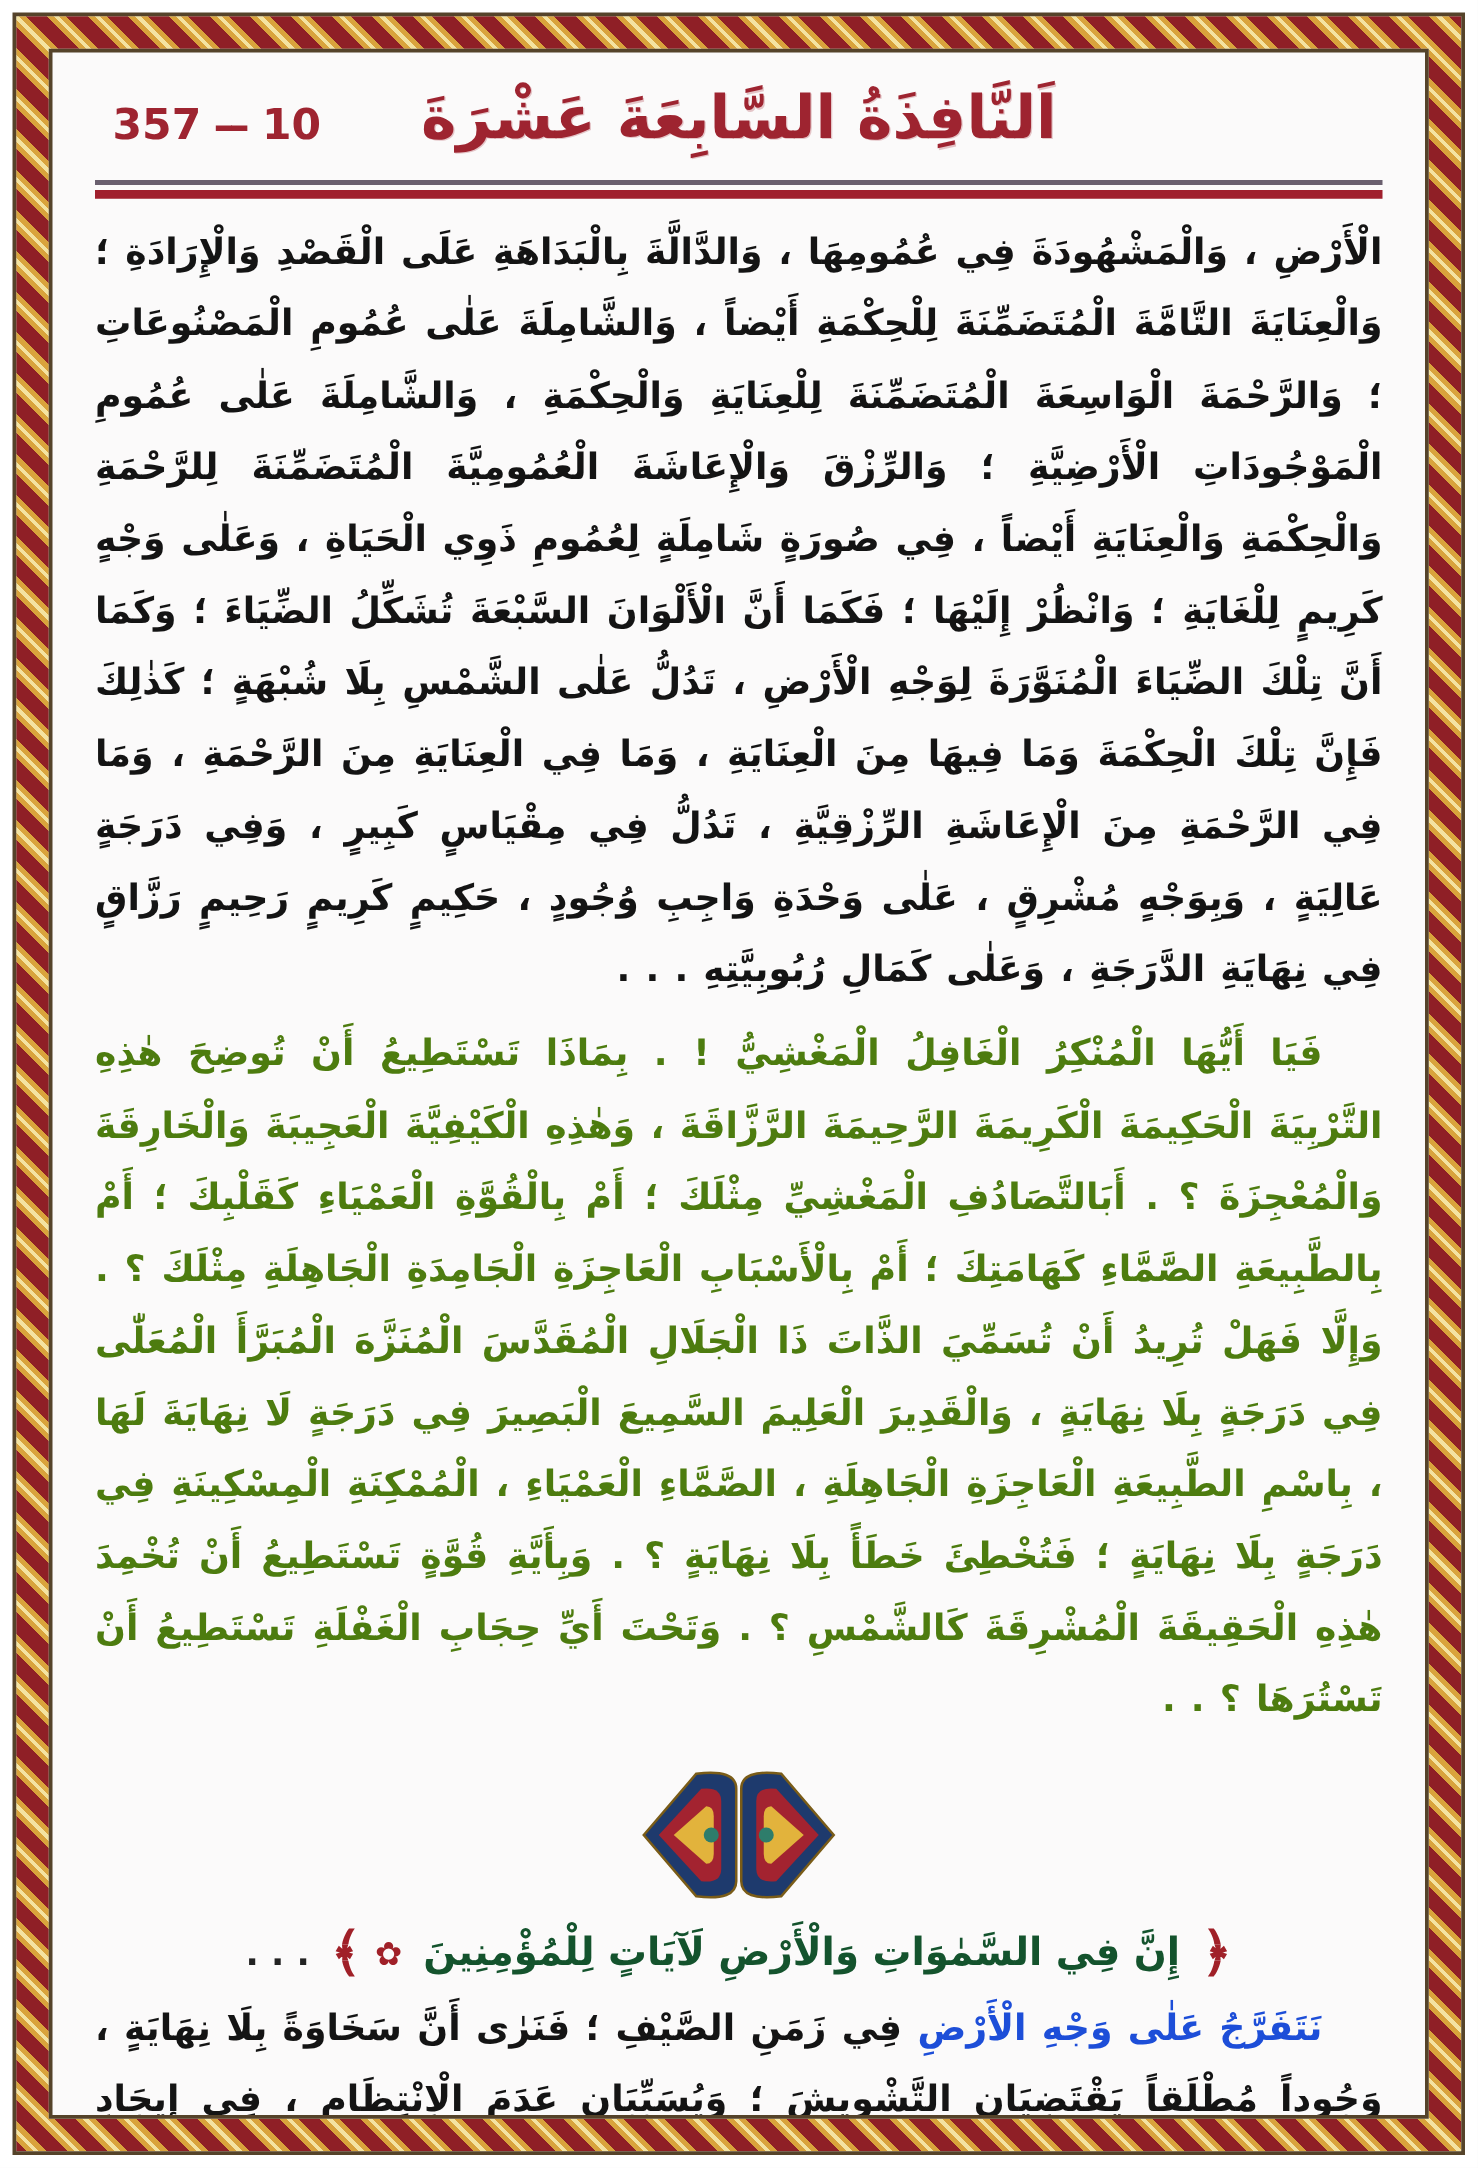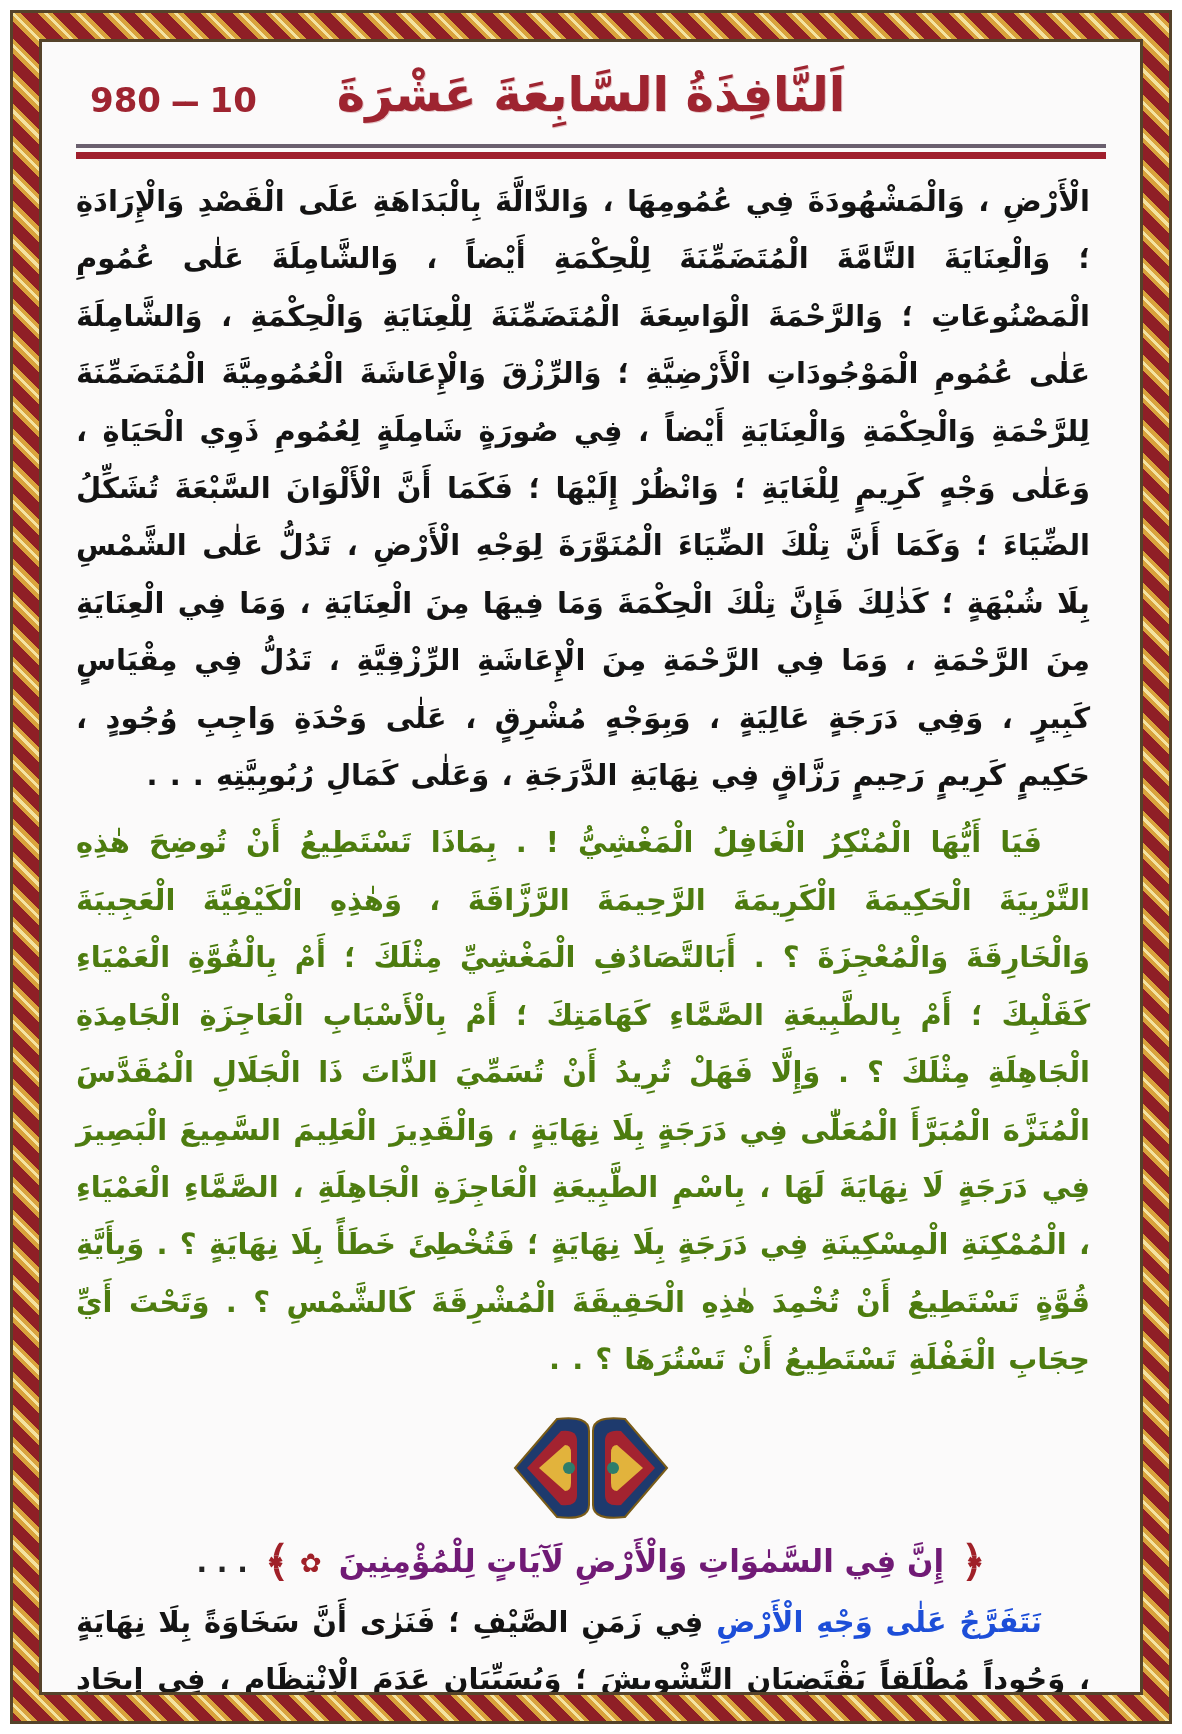--- a/index.html
+++ b/index.html
@@ -34,21 +34,21 @@
   .page-number .sep{font-size:36px;line-height:1;transform:translateY(-6px);}
   .header-title{
     position:absolute;left:0;right:0;top:8px;text-align:center;
     color:#9e2430;font-weight:bold;font-size:48px;
     text-shadow:1px 1px 0 rgba(158,36,48,.25);
   }
   .rule-gray{height:4px;background:#6a5f6e;margin-top:6px;}
   .rule-red{height:7px;background:#a01f2d;margin-top:4px;}
   
   .para{
-    margin:14px 16px 0 0;
+    margin:14px 0 0 0;
     font-size:29px;font-weight:bold;line-height:1.98;
     text-align:justify;color:#141414;
     word-spacing:2px;
   }
   .para.maroon{color:#4d7c0f;text-indent:48px;margin-top:10px;}
   .para.p3{margin-top:8px;text-indent:48px;}
   .lead-red{color:#1d4ed8;}
   
   .section-box{
     margin:24px auto 8px auto;
@@ -65,34 +65,34 @@
     white-space:nowrap;direction:rtl;
   }
   .finial{flex:0 0 auto;z-index:1;}
   .finial.right{transform:scaleX(-1);}
   
   .verse-line{
     text-align:center;margin-top:14px;
     font-weight:bold;font-size:31px;direction:rtl;
   }
   .verse-bracket{color:#a02028;font-size:42px;vertical-align:-4px;}
-  .verse-text{color:#701a75;padding:0 6px;}
+  .verse-text{color:#14532d;padding:0 6px;}
   .verse-rosette{color:#a02028;font-size:26px;}
   .verse-dots{color:#222222;font-size:28px;padding-right:6px;}
 </style>
 </head>
 <body>
 
 <div class="page">
   <div class="border-band">
     <div class="content">
 
       <div class="header">
         <div class="page-number">
-          <span>980</span>
+          <span>357</span>
           <span class="sep">ــ</span>
           <span>10</span>
         </div>
         <div class="header-title">اَلنَّافِذَةُ السَّابِعَةَ عَشْرَةَ</div>
       </div>
       <div class="rule-gray"></div>
       <div class="rule-red"></div>
 
       <p class="para">الْأَرْضِ ، وَالْمَشْهُودَةَ فِي عُمُومِهَا ، وَالدَّالَّةَ بِالْبَدَاهَةِ عَلَى الْقَصْدِ وَالْإِرَادَةِ ؛ وَالْعِنَايَةَ التَّامَّةَ الْمُتَضَمِّنَةَ لِلْحِكْمَةِ أَيْضاً ، وَالشَّامِلَةَ عَلٰى عُمُومِ الْمَصْنُوعَاتِ ؛ وَالرَّحْمَةَ الْوَاسِعَةَ الْمُتَضَمِّنَةَ لِلْعِنَايَةِ وَالْحِكْمَةِ ، وَالشَّامِلَةَ عَلٰى عُمُومِ الْمَوْجُودَاتِ الْأَرْضِيَّةِ ؛ وَالرِّزْقَ وَالْإِعَاشَةَ الْعُمُومِيَّةَ الْمُتَضَمِّنَةَ لِلرَّحْمَةِ وَالْحِكْمَةِ وَالْعِنَايَةِ أَيْضاً ، فِي صُورَةٍ شَامِلَةٍ لِعُمُومِ ذَوِي الْحَيَاةِ ، وَعَلٰى وَجْهٍ كَرِيمٍ لِلْغَايَةِ ؛ وَانْظُرْ إِلَيْهَا ؛ فَكَمَا أَنَّ الْأَلْوَانَ السَّبْعَةَ تُشَكِّلُ الضِّيَاءَ ؛ وَكَمَا أَنَّ تِلْكَ الضِّيَاءَ الْمُنَوَّرَةَ لِوَجْهِ الْأَرْضِ ، تَدُلُّ عَلٰى الشَّمْسِ بِلَا شُبْهَةٍ ؛ كَذٰلِكَ فَإِنَّ تِلْكَ الْحِكْمَةَ وَمَا فِيهَا مِنَ الْعِنَايَةِ ، وَمَا فِي الْعِنَايَةِ مِنَ الرَّحْمَةِ ، وَمَا فِي الرَّحْمَةِ مِنَ الْإِعَاشَةِ الرِّزْقِيَّةِ ، تَدُلُّ فِي مِقْيَاسٍ كَبِيرٍ ، وَفِي دَرَجَةٍ عَالِيَةٍ ، وَبِوَجْهٍ مُشْرِقٍ ، عَلٰى وَحْدَةِ وَاجِبِ وُجُودٍ ، حَكِيمٍ كَرِيمٍ رَحِيمٍ رَزَّاقٍ فِي نِهَايَةِ الدَّرَجَةِ ، وَعَلٰى كَمَالِ رُبُوبِيَّتِهِ . . .</p>
 

